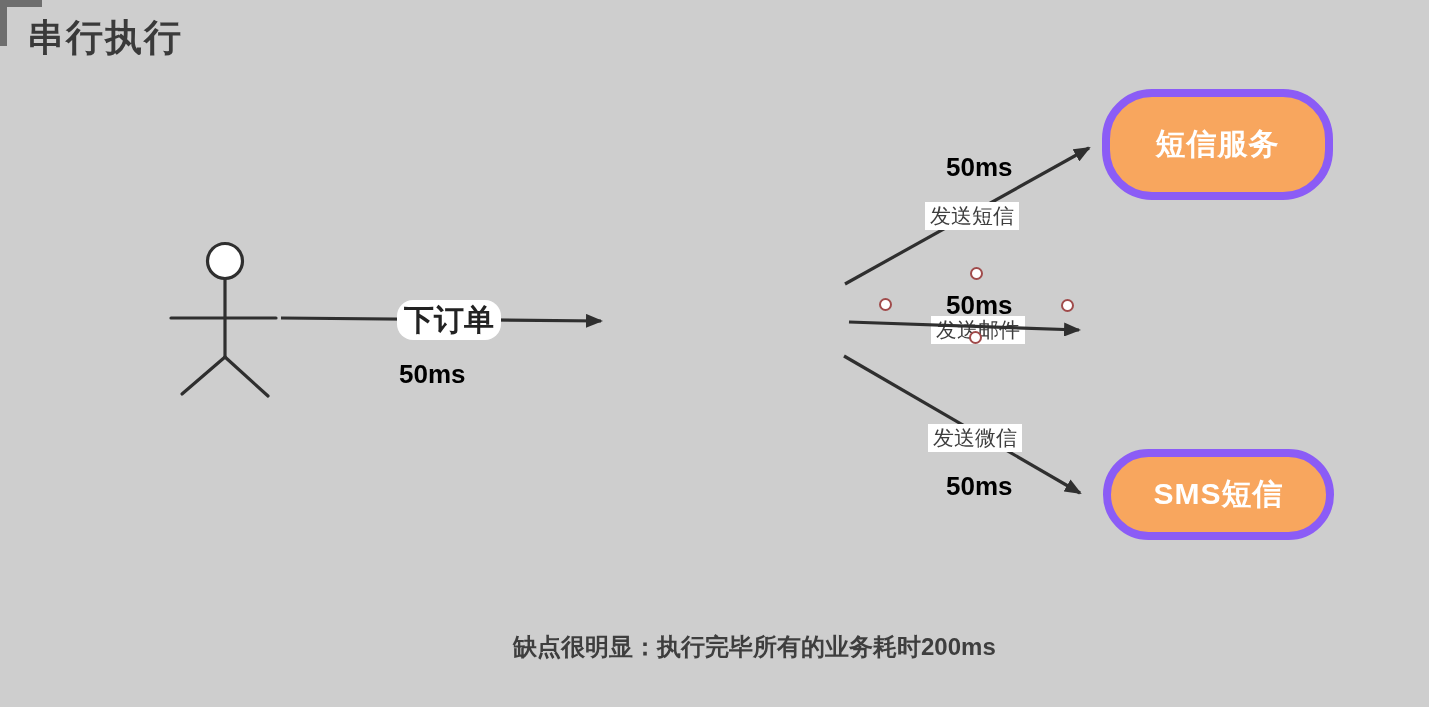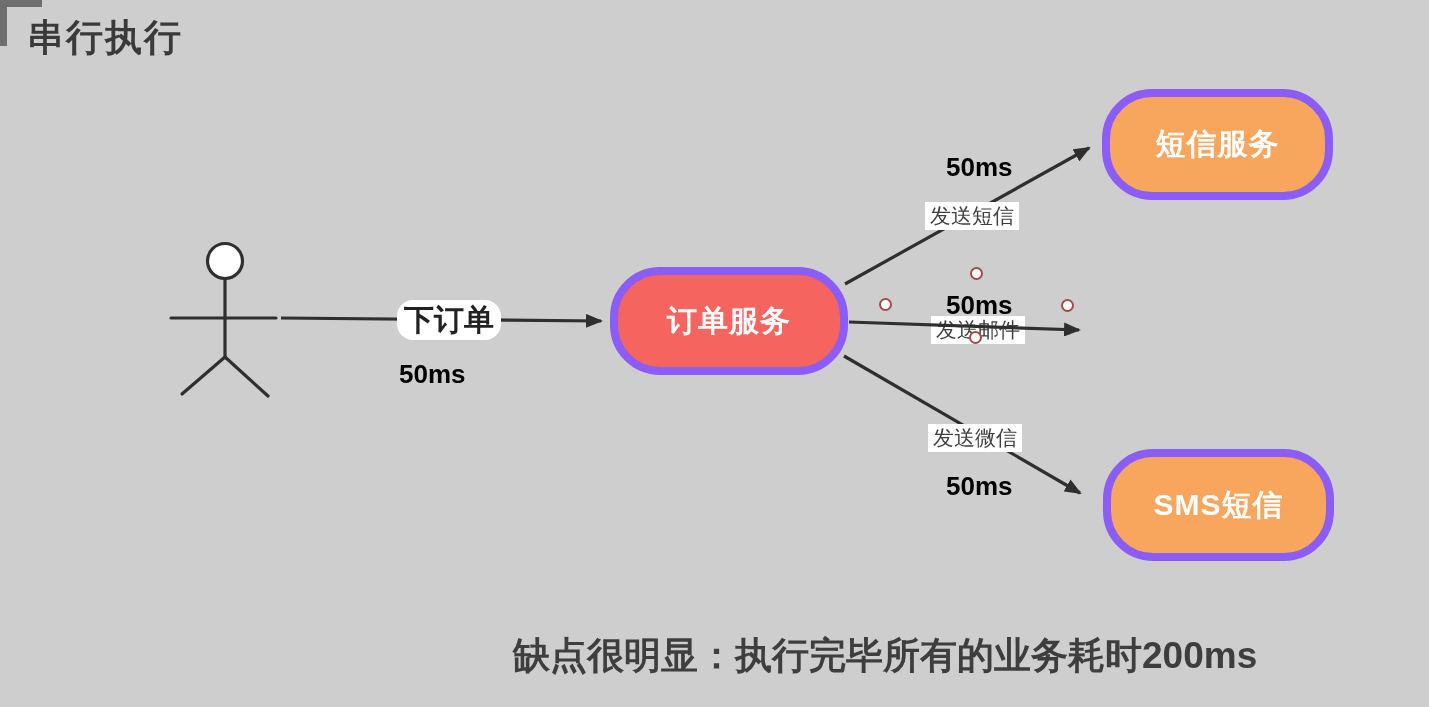--- a/index.html
+++ b/index.html
@@ -10,38 +10,38 @@
     overflow:hidden;
     font-family:"Liberation Sans","DejaVu Sans",sans-serif;
   }
   
   #title{
     position:absolute;left:27px;top:13px;
     font-size:37px;font-weight:bold;color:#3a3a3a;letter-spacing:2px;
   }
   #caption{
     position:absolute;left:513px;top:631px;
-    font-size:37px;font-weight:bold;color:#3e3e3e;
+    font-size:24px;font-weight:bold;color:#3e3e3e;
   }
   
   #wires{position:absolute;left:0;top:0;z-index:2;}
   
   .node{
     position:absolute;z-index:3;
     display:flex;align-items:center;justify-content:center;
     border:8px solid #8b5cf6;border-radius:50px;
     color:#ffffff;font-size:30px;font-weight:bold;letter-spacing:1px;
     box-sizing:border-box;
   }
   .node-red{background:#f5645e;}
   .node-orange{background:#f8a65e;}
   #node-order{left:610px;top:267px;width:238px;height:108px;}
   #node-sms{left:1102px;top:89px;width:231px;height:111px;}
   #node-mail{left:1103px;top:277px;width:231px;height:112px;}
-  #node-sms-direct{left:1103px;top:449px;width:231px;height:112px;}
+  #node-sms-direct{left:1103px;top:449px;width:231px;height:91px;}
   
   .white-label{
     position:absolute;background:#ffffff;color:#3e3e3e;
     font-size:21px;line-height:26px;padding:1px 5px;white-space:nowrap;
   }
   .above{z-index:3;}
   .below{z-index:1;}
   #label-place-order{
     left:397px;top:300px;font-size:30px;font-weight:bold;color:#222222;
     line-height:38px;padding:1px 7px;border-radius:16px;
@@ -90,23 +90,20 @@
     </g>
 
     <g stroke="#2f2f2f" stroke-width="3.2" fill="none">
       <line x1="281" y1="318" x2="601" y2="321" marker-end="url(#arrow)"></line>
       <line x1="845" y1="284" x2="1089" y2="148" marker-end="url(#arrow)"></line>
       <line x1="849" y1="322" x2="1079" y2="330" marker-end="url(#arrow)"></line>
       <line x1="844" y1="356" x2="1080" y2="493" marker-end="url(#arrow)"></line>
     </g>
   </svg>
 
-  <div id="node-order" class="node node-red">
-    <span>订单服务</span>
-  </div>
   <div id="node-sms" class="node node-orange">
     <span>短信服务</span>
   </div>
   <div id="node-sms-direct" class="node node-orange">
     <span>SMS短信</span>
   </div>
 
   <div id="label-place-order" class="white-label above">下订单</div>
   <div id="label-send-sms" class="white-label above">发送短信</div>
   <div id="label-send-mail" class="white-label below">发送邮件</div>

